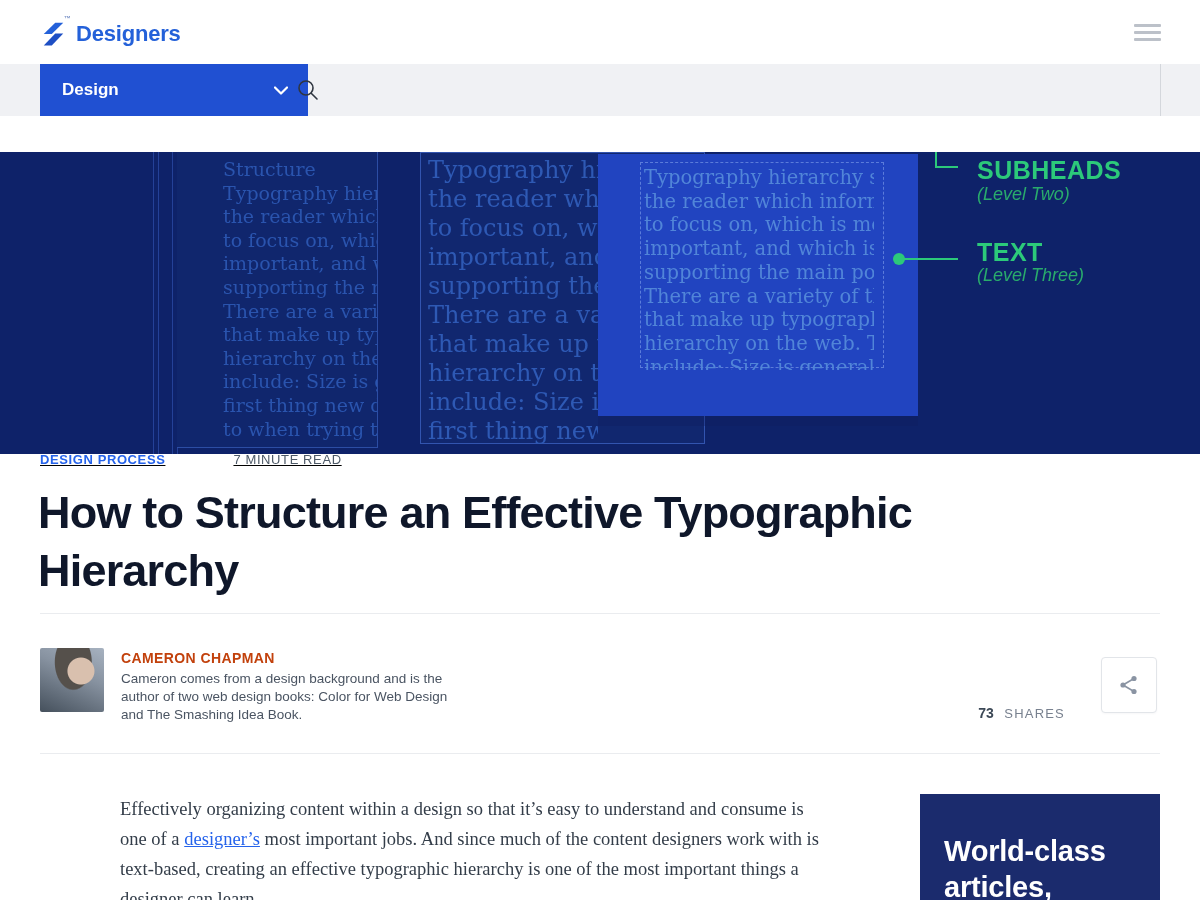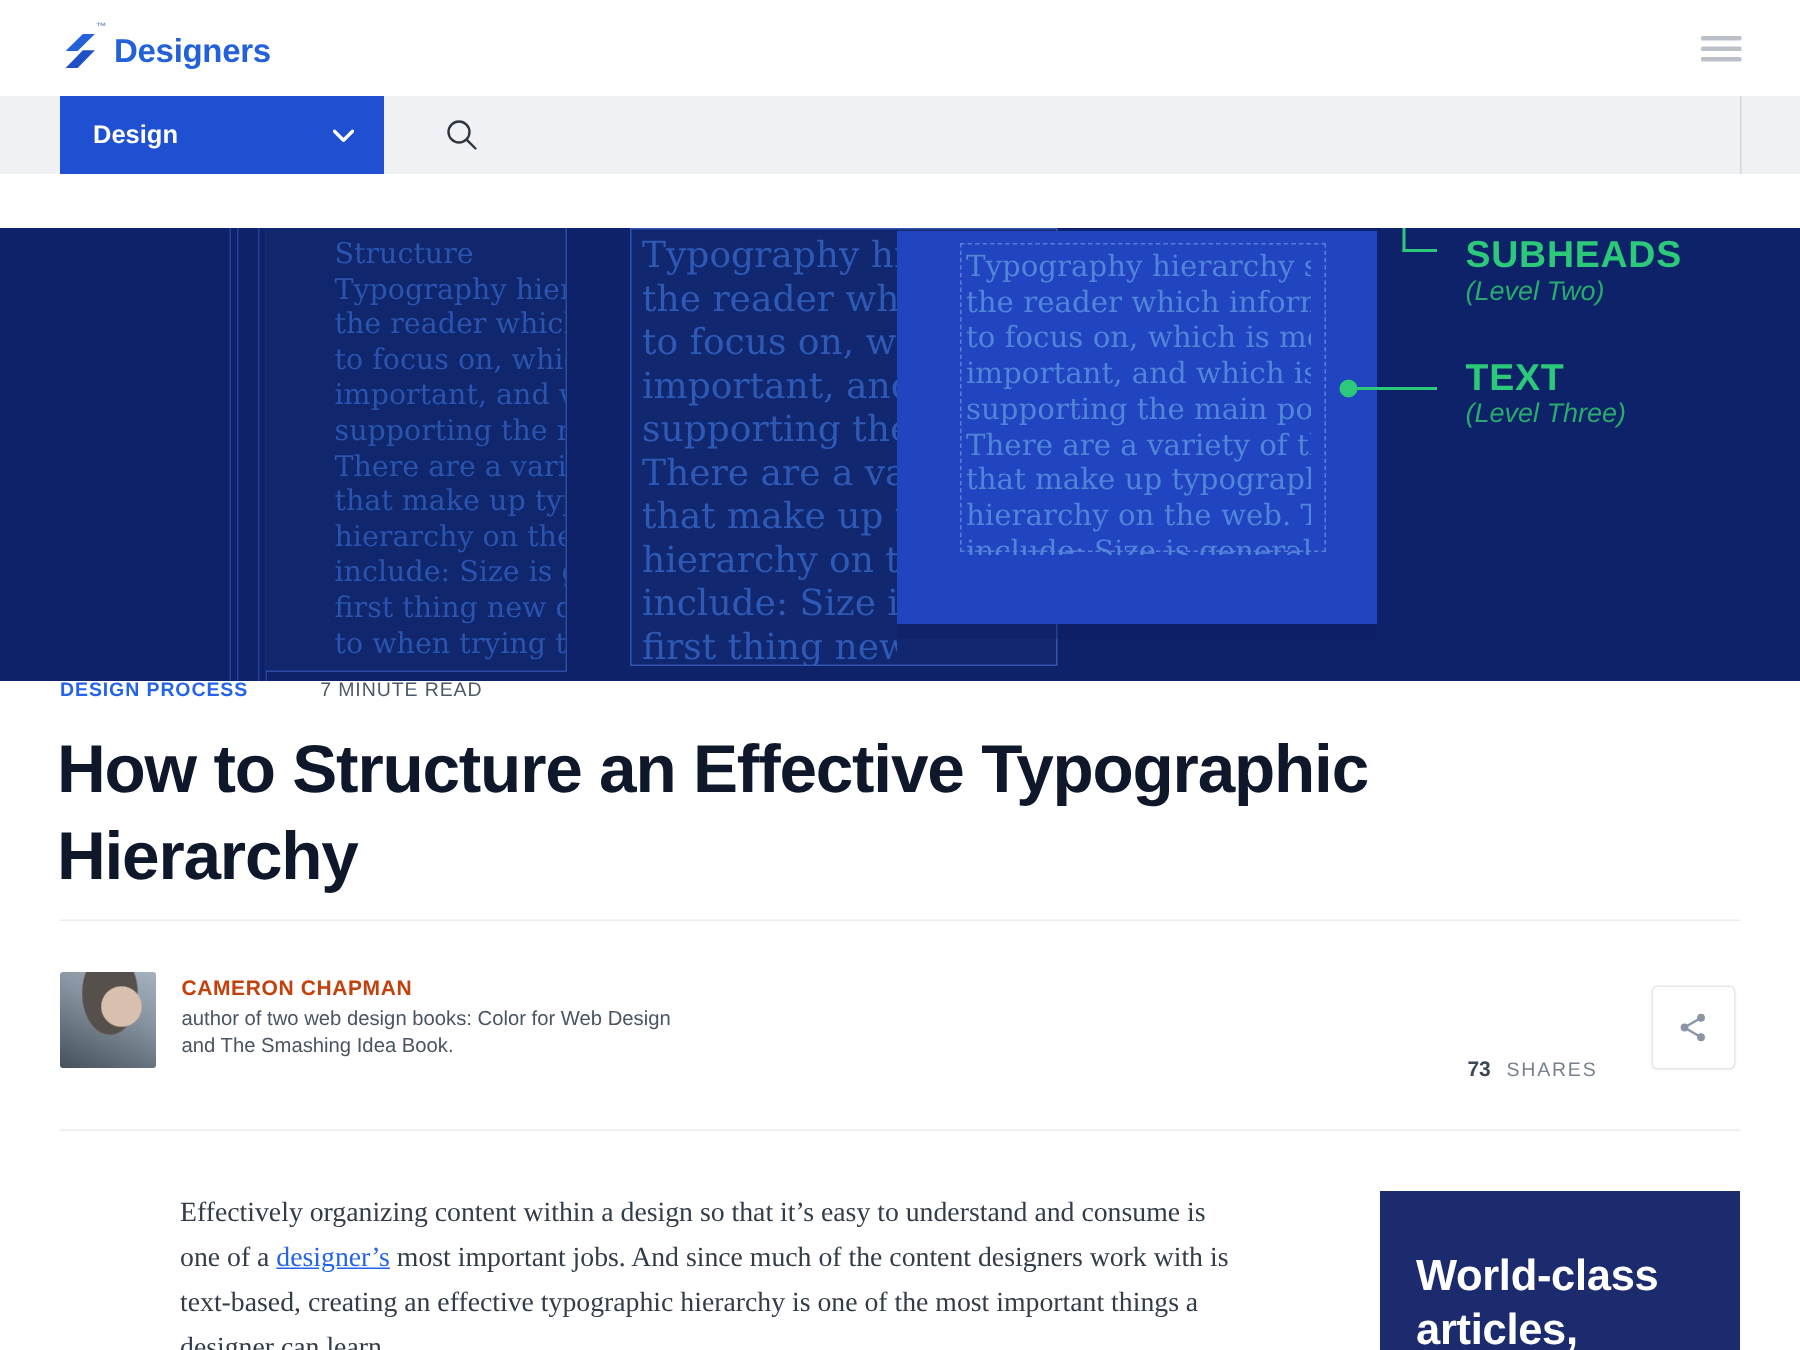--- a/index.html
+++ b/index.html
@@ -15,21 +15,21 @@
   #logo { left:40px; top:17px; height:30px; display:flex; align-items:flex-end; gap:9px; cursor:pointer; }
   #logo svg { display:block; }
   #brand-name { font-size:22px; font-weight:700; color:#2461d9; letter-spacing:-0.2px; }
   #tm { position:absolute; left:24px; top:-2px; font-size:7px; color:#7e96c9; font-weight:700; }
   #hamburger { left:1134px; top:24px; width:27px; height:17px; cursor:pointer; }
   #hamburger .bar { position:absolute; left:0; width:27px; height:3px; background:#bcc1c9; border-radius:1px; }
   #hamburger .b1{ top:0; } #hamburger .b2{ top:7px; } #hamburger .b3{ top:14px; }
 
   
   #searchbar { left:0; top:64px; width:1200px; height:52px; background:#f0f1f4; }
-  #design-dropdown { left:40px; top:0; width:216px; height:52px; background:#2050d2; color:#fff;
+  #design-dropdown { left:40px; top:0; width:268px; height:52px; background:#2050d2; color:#fff;
     display:flex; align-items:center; justify-content:space-between; padding:0 20px 0 22px; cursor:pointer; }
   #design-dropdown .lbl { font-size:17px; font-weight:700; }
   #search-icon { left:297px; top:15px; width:22px; height:22px; }
   #search-input { left:332px; top:10px; width:680px; height:32px; border:none; outline:none; background:transparent;
     font-family:"Liberation Sans", sans-serif; font-size:19px; color:#3a424e; }
   #search-input::placeholder { color:#b6bcc8; }
   #search-divider { left:1160px; top:0; width:1px; height:52px; background:#d4d7dc; }
 
   
   #hero { left:0; top:116px; width:1200px; height:302px; background:#0e2269; overflow:hidden;margin-top:36px; }
@@ -50,21 +50,21 @@
   #label-subheads-sub { left:977px; top:32px; }
   #label-text-title { left:977px; top:86px; }
   #label-text-sub { left:977px; top:113px; }
   .green-line { background:#2cc97a; }
   #bracket-v { left:935px; top:0; width:2px; height:16px; }
   #bracket-h { left:935px; top:14px; width:23px; height:2px; }
   #dot-line { left:899px; top:106px; width:59px; height:2px; }
   #green-dot { left:893px; top:101px; width:12px; height:12px; border-radius:50%; background:#2cc97a; }
 
   
-  #meta-row { left:40px; top:452px; display:flex; align-items:center; gap:48px; }
+  #meta-row { left:40px; top:452px; display:flex; align-items:center; gap:68px;text-decoration:underline; }
   #category-link { font-size:13px; font-weight:700; letter-spacing:0.6px; color:#2563eb; cursor:pointer; }
   #read-time { font-size:13px; letter-spacing:0.6px; color:#4e5a68; }
   #article-title { left:38px; top:484px; width:1020px; font-size:45px; font-weight:700; line-height:58px;
     letter-spacing:-0.8px; color:#0f172a; }
   .divider { left:40px; width:1120px; height:1px; background:#eaecef; }
   #divider-1 { top:613px; } #divider-2 { top:753px; }
 
   
   #author-avatar { left:40px; top:648px; width:64px; height:64px; border-radius:2px; overflow:hidden;
     background:
@@ -201,20 +201,21 @@
   <h1 id="article-title" class="abs">
     <div>How to Structure an Effective Typographic</div>
     <div>Hierarchy</div>
   </h1>
 
   <div id="divider-1" class="abs divider"></div>
 
   <div id="author-avatar" class="abs"></div>
   <div id="author-name" class="abs">CAMERON CHAPMAN</div>
   <div id="author-bio" class="abs">
+    <div>Cameron comes from a design background and is the</div>
     <div>author of two web design books: Color for Web Design</div>
     <div>and The Smashing Idea Book.</div>
   </div>
 
   <div id="shares-box" class="abs">
     <span id="shares-count">73</span>
     <span id="shares-label">SHARES</span>
   </div>
   <div id="share-button" class="abs">
     <svg width="24" height="24" viewBox="0 0 24 24">

